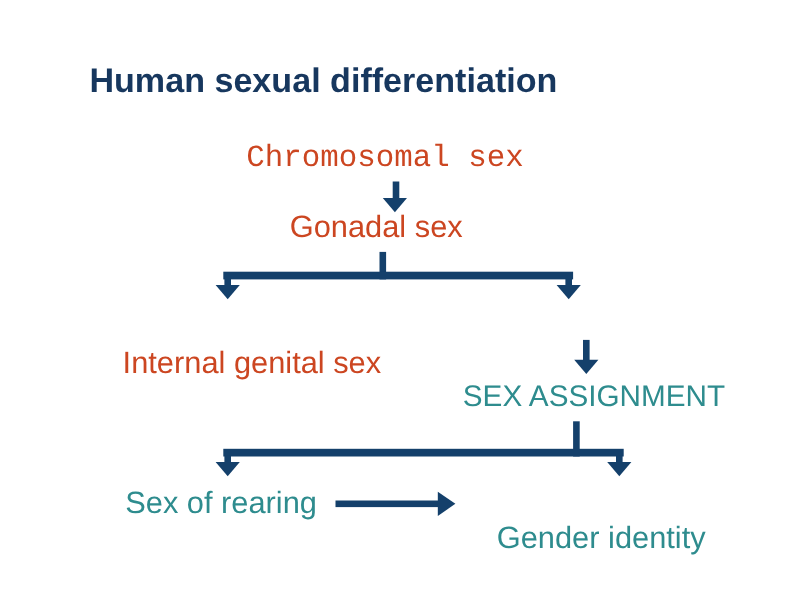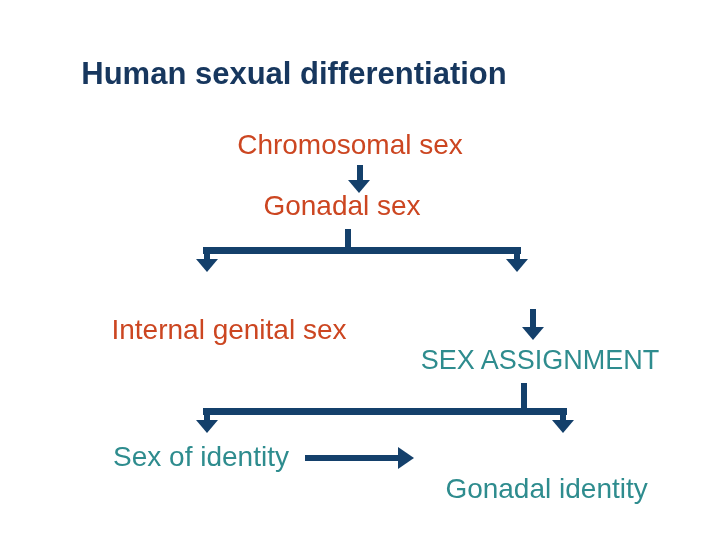--- a/index.html
+++ b/index.html
@@ -29,21 +29,21 @@
     position: absolute;
     width: 300px;
     text-align: center;
     font-size: 28px;
     line-height: 32px;
     white-space: pre;
   }
   .stage { color: var(--color-stage-text, #CC4621); }
   .outcome { color: var(--color-outcome-text, #2E8C8E); }
 
-  .node-chromosomal   { left: 200px; top: 129px; }
+  .node-chromosomal   { left: 200px; top: 129px; font-family: Liberation Mono, monospace; }
   .node-gonadal       { left: 192px; top: 190px; }
   .node-internal      { left:  79px; top: 274px; margin-top: 40px; }
   .node-external      { left: 361px; top: 274px; }
   .node-assignment    { left: 390px; top: 344px; font-size: 27px; }
   .node-rearing       { left:  51px; top: 441px; }
   .node-gender        { left: 381px; top: 441px; }
 
   .seg {
     position: absolute;
     background: var(--color-arrows, #14406B);
@@ -129,25 +129,25 @@
 
   <div>
     <div class="seg c2-stub"></div>
     <div class="seg c2-bar"></div>
     <div class="seg c2-lstem"></div>
     <div class="head-down c2-lhead"></div>
     <div class="seg c2-rstem"></div>
     <div class="head-down c2-rhead"></div>
   </div>
 
-  <div class="node outcome node-rearing">Sex of identity</div>
+  <div class="node outcome node-rearing">Sex of rearing</div>
 
   <div>
     <div class="seg h-shaft"></div>
     <div class="head-right h-head"></div>
   </div>
 
   <div class="node outcome node-gender">
-    <span>Gonadal identity</span><br>
+    <span>Gender identity</span><br>
     <span>and  role</span>
   </div>
 
 </div>
 
 </body></html>

